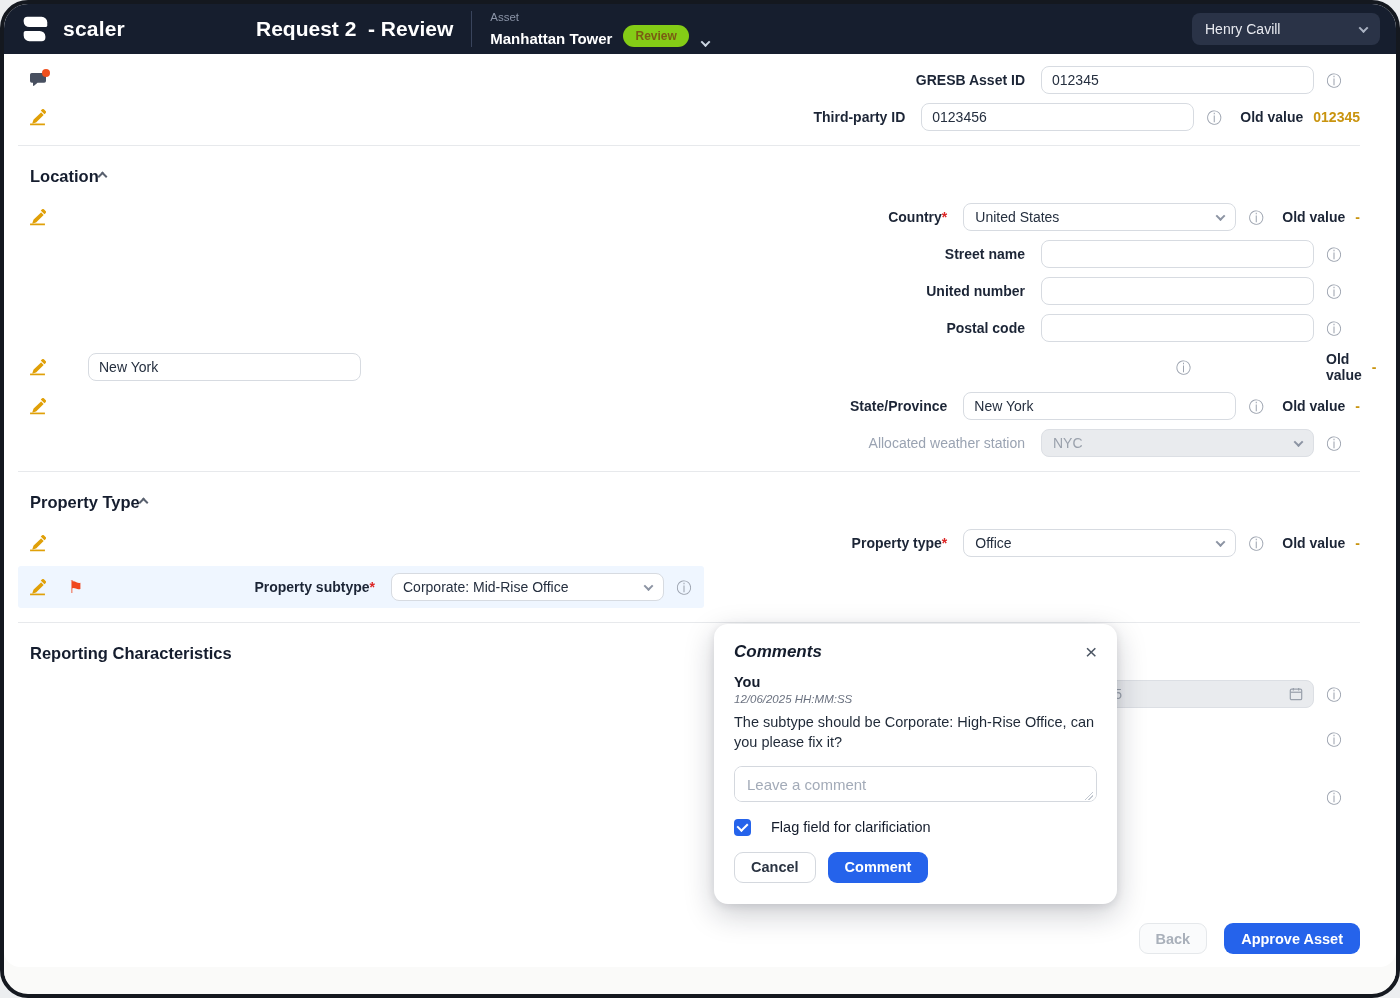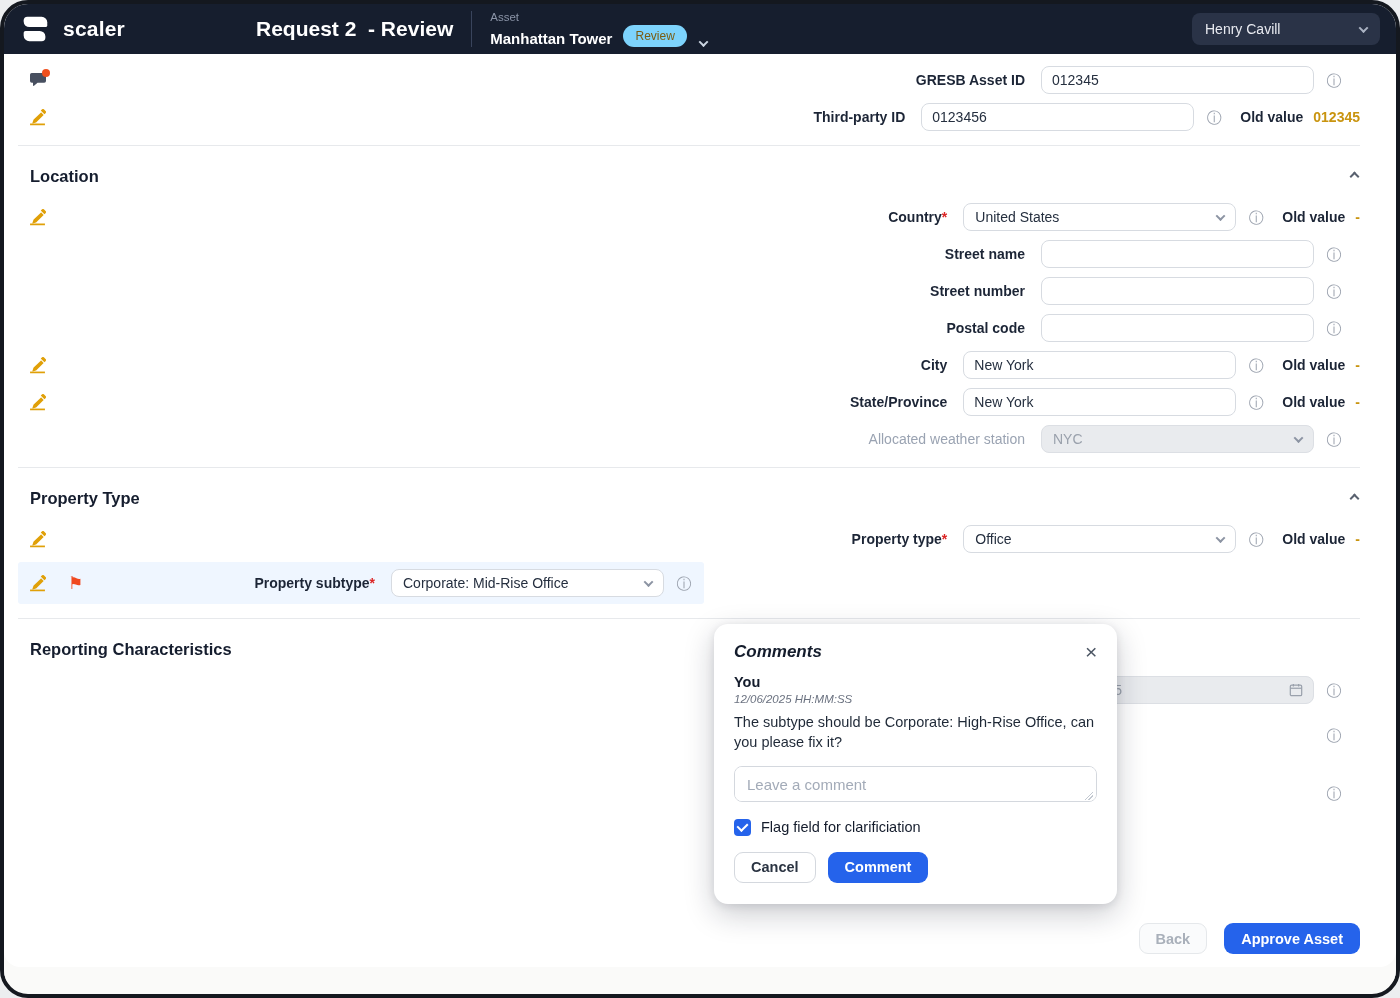--- a/index.html
+++ b/index.html
@@ -11,21 +11,21 @@
   
   .hdr { height:50px; background:#161e2e; display:flex; align-items:center; padding:0 16px 0 14px; }
   .logo { display:flex; align-items:center; gap:11px; width:238px; flex:0 0 238px; }
   .logo-text { color:#fff; font-size:21px; font-weight:700; letter-spacing:.2px; }
   .page-title { color:#fff; font-size:21px; font-weight:700; white-space:pre; }
   .hdr-div { width:1px; height:36px; background:#39445c; margin:0 18px; }
   .asset-blk { display:flex; flex-direction:column; gap:2px; }
   .asset-lbl { color:#8b94a7; font-size:11.5px; }
   .asset-line { display:flex; align-items:flex-end; gap:11px; }
   .asset-name { color:#fff; font-size:15px; font-weight:700; }
-  .badge { background:#7dd3fc; color:#7a5c12; font-size:12px; font-weight:400; padding:4px 12px; border-radius:999px; }
+  .badge { background:#84cc16; color:#7a5c12; font-size:12px; font-weight:700; padding:4px 12px; border-radius:999px; }
   .chev { display:inline-block; width:7px; height:7px; border-right:2px solid currentColor; border-bottom:2px solid currentColor; }
   .chev.down { transform:rotate(45deg) translate(-1px,-1px); }
   .chev.up { transform:rotate(-135deg); }
   .chev.left { transform:rotate(135deg); }
   .hdr-chev { color:#cbd5e1; margin-left:2px; }
   .user-sel { margin-left:auto; width:188px; height:32px; background:#2a3347; border-radius:8px;
     display:flex; align-items:center; justify-content:space-between; padding:0 13px; color:#e8eaf0; font-size:14px; cursor:pointer; }
   .user-sel .chev { color:#aab2c2; }
   
   .app-body { display:flex; height:928px; }
@@ -51,21 +51,21 @@
   .date { width:273px; height:28px; border:1px solid #d7dbe1; border-radius:8px; padding:0 10px; font-size:14px;
     display:flex; align-items:center; justify-content:space-between; }
   .info-cell { display:flex; justify-content:center; align-items:center; }
   .info { color:#9ca3af; font-size:15px; line-height:1; }
   .old-cell { display:flex; align-items:center; gap:10px; padding-left:6px; }
   .old-lbl { font-size:14px; font-weight:700; color:#1c2536; }
   .old-val { font-size:14px; font-weight:600; color:#c9940f; }
   .frow.hl { width:686px; background:#eff6ff; padding:7px 0; margin:2px 0; border-radius:3px; min-height:42px; }
   
   .sec-div { border-top:1px solid #e7e9ec; margin-top:14px; margin-left:0; }
-  .sec-head { display:flex; align-items:center; justify-content:space-between; padding:21px 2px 8px 12px; }
+  .sec-head { display:flex; align-items:center; padding:21px 2px 8px 12px; }
   .sec-title { font-size:16.5px; font-weight:700; color:#151d2e; }
   .sec-head .chev { color:#59616f; cursor:pointer; }
   
   .frow.radio-row { align-items:flex-start; }
   .radio-row .lbl-cell { padding-top:6px; }
   .radio-row .info-cell { align-self:center; }
   .rgroup { display:flex; flex-direction:column; gap:8px; padding-top:2px; }
   .ritem { display:flex; align-items:center; gap:10px; }
   .radio { width:17px; height:17px; border-radius:50%; border:1px solid #cfd4db; background:#eceef1; }
   .rlabel { font-size:14px; color:#9aa3b2; }
@@ -82,21 +82,21 @@
   .popup-x { font-size:21px; color:#4b5563; cursor:pointer; line-height:1; }
   .c-author { font-size:14.5px; font-weight:700; color:#141c2c; margin-top:12px; }
   .c-time { font-size:11.5px; font-style:italic; color:#6b7280; margin-top:3px; }
   .c-msg { font-size:14.5px; color:#1f2937; line-height:1.4; margin-top:7px; }
   .c-input-wrap { position:relative; margin-top:13px; }
   .c-input { width:100%; height:36px; border:1px solid #d4d8de; border-radius:8px; padding:9px 12px; font-size:15px;
     font-family:"Liberation Sans",sans-serif; color:#252f3f; resize:none; outline:none; }
   .c-input::placeholder { color:#a3abb8; }
   .grip { position:absolute; right:4px; bottom:6px; width:9px; height:9px;
     background:linear-gradient(135deg, transparent 0 50%, #c3c9d1 50% 57%, transparent 57% 72%, #c3c9d1 72% 79%, transparent 79%); }
-  .flag-row { display:flex; align-items:center; gap:10px; margin-top:13px; cursor:pointer; }
+  .flag-row { display:flex; align-items:center; gap:20px; margin-top:13px; cursor:pointer; }
   .cbox { width:17px; height:17px; border-radius:4px; background:#2563eb; position:relative; flex:0 0 17px; }
   .cbox::after { content:''; position:absolute; left:5px; top:2.5px; width:5px; height:8px;
     border-right:2px solid #fff; border-bottom:2px solid #fff; transform:rotate(45deg); }
   .flag-lbl { font-size:14.5px; color:#141c2c; }
   .popup-btns { display:flex; gap:12px; margin-top:16px; }
   .btn { height:31px; padding:0 16px; border-radius:9px; font-size:14.5px; font-weight:600; display:flex; align-items:center;
     cursor:pointer; border:1px solid transparent; font-family:"Liberation Sans",sans-serif; }
   .btn.ghost { background:#fff; border-color:#d4d8de; color:#2b3442; }
   .btn.primary { background:#2563eb; color:#fff; }
   .btn.disabled { background:#fafbfc; border-color:#e5e8eb; color:#a9b0ba; cursor:default; }
@@ -206,21 +206,21 @@
           <div class="lbl-cell">Street name</div>
           <input class="tin" style="">
           <div class="info-cell">
               <span class="info">ⓘ</span>
             </div>
           <div class="old-cell"></div>
         </div>
 
         <div class="frow">
           <div class="icon-cell"></div>
-          <div class="lbl-cell">Street number</div>
+          <div class="lbl-cell">United number</div>
           <input class="tin" style="">
           <div class="info-cell">
               <span class="info">ⓘ</span>
             </div>
           <div class="old-cell"></div>
         </div>
 
         <div class="frow">
           <div class="icon-cell"></div>
           <div class="lbl-cell">Postal code</div>
@@ -231,21 +231,20 @@
           <div class="old-cell"></div>
         </div>
 
         <div class="frow">
           <div class="icon-cell">
             <svg class="pencil" viewBox="0 0 16 16">
               <path fill="#e0a008" d="M12.1.44a1.5 1.5 0 0 1 2.12 0l1.34 1.34a1.5 1.5 0 0 1 0 2.12l-1.05 1.05-3.46-3.46L12.1.44zM10.34 2.2l3.46 3.46-6.88 6.88a1 1 0 0 1-.39.24l-2.85.95a.4.4 0 0 1-.5-.5l.95-2.85a1 1 0 0 1 .24-.39l6.97-6.79z"></path>
                 <path fill="#e0a008" d="M1 13.7h14v1.6H1z"></path>
             </svg>
           </div>
-          <div class="lbl-cell">City</div>
           <input class="tin" value="New York" style="">
           <div class="info-cell">
               <span class="info">ⓘ</span>
             </div>
           <div class="old-cell">
             <span class="old-lbl">Old value</span>
             <span class="old-val">-</span>
           </div>
         </div>
 

